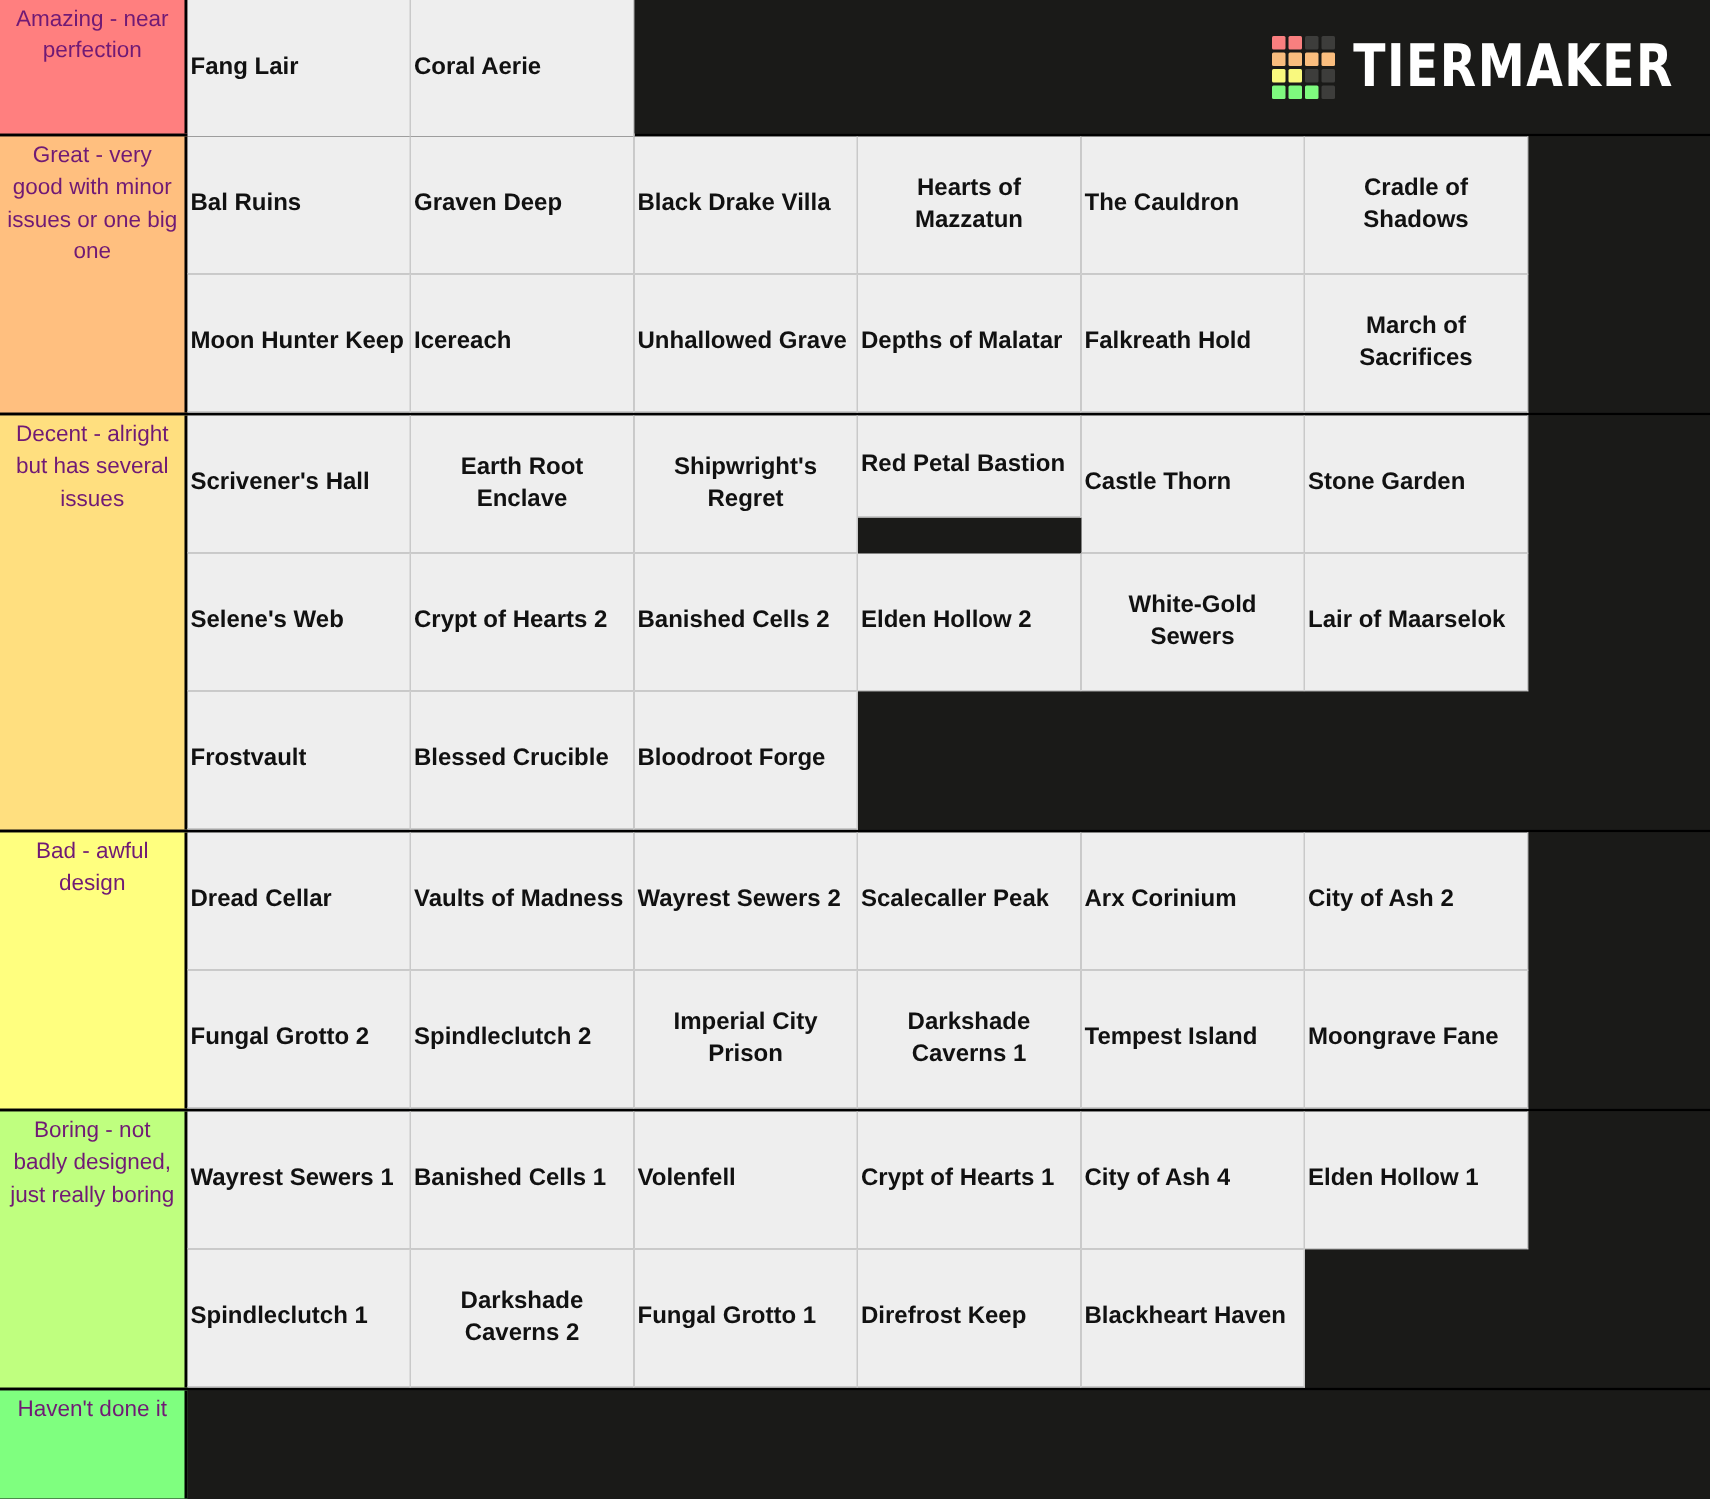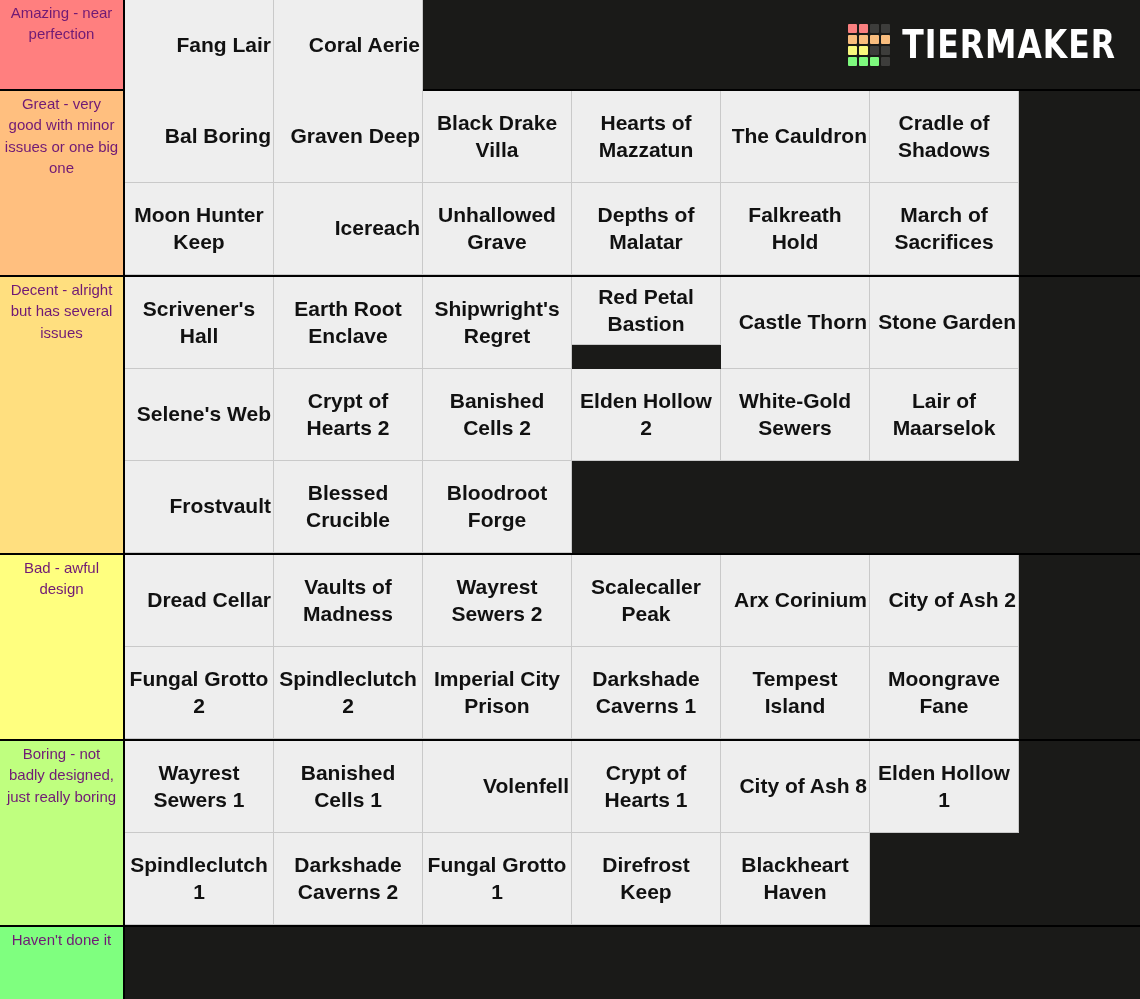--- a/index.html
+++ b/index.html
@@ -66,23 +66,23 @@
 
   .cell {
     width: 149px;
     min-width: 149px;
     max-width: 149px;
     background: #eeeeee;
     border-right: 1px solid #c9c9c9;
     border-bottom: 1px solid #c9c9c9;
     display: flex;
     align-items: center;
-    justify-content: flex-end;
+    justify-content: flex-start;
     text-align: center;
-    font-size: 21px;
+    font-size: 16px;
     font-weight: bold;
     line-height: 1.28;
     color: #111;
     box-sizing: border-box;
     padding: 0 2px;
     overflow: hidden;
     white-space: nowrap;
   }
   .cell > span {
     display: block;
@@ -187,21 +187,21 @@
         </div>
       </div>
     </div>
     <div class="tier-row" id="tier-great">
       <div class="tier-label" style="background: rgb(255, 191, 127);">
         <span>Great - very good with minor issues or one big one</span>
       </div>
       <div class="tier-body">
         <div class="item-row" style="height: 92px;">
           <div class="cell" style="height: 92px;">
-            <span>Bal Boring</span>
+            <span>Bal Ruins</span>
           </div>
           <div class="cell" style="height: 92px;">
             <span>Graven Deep</span>
           </div>
           <div class="cell" style="height: 92px;">
             <span>Black Drake Villa</span>
           </div>
           <div class="cell" style="height: 92px;">
             <span>Hearts of Mazzatun</span>
           </div>
@@ -358,21 +358,21 @@
           <div class="cell" style="height: 92px;">
             <span>Banished Cells 1</span>
           </div>
           <div class="cell" style="height: 92px;">
             <span>Volenfell</span>
           </div>
           <div class="cell" style="height: 92px;">
             <span>Crypt of Hearts 1</span>
           </div>
           <div class="cell" style="height: 92px;">
-            <span>City of Ash 8</span>
+            <span>City of Ash 4</span>
           </div>
           <div class="cell" style="height: 92px;">
             <span>Elden Hollow 1</span>
           </div>
           <div class="row-filler"></div>
         </div>
         <div class="item-row" style="height: 92px;">
           <div class="cell" style="height: 92px;">
             <span>Spindleclutch 1</span>
           </div>

